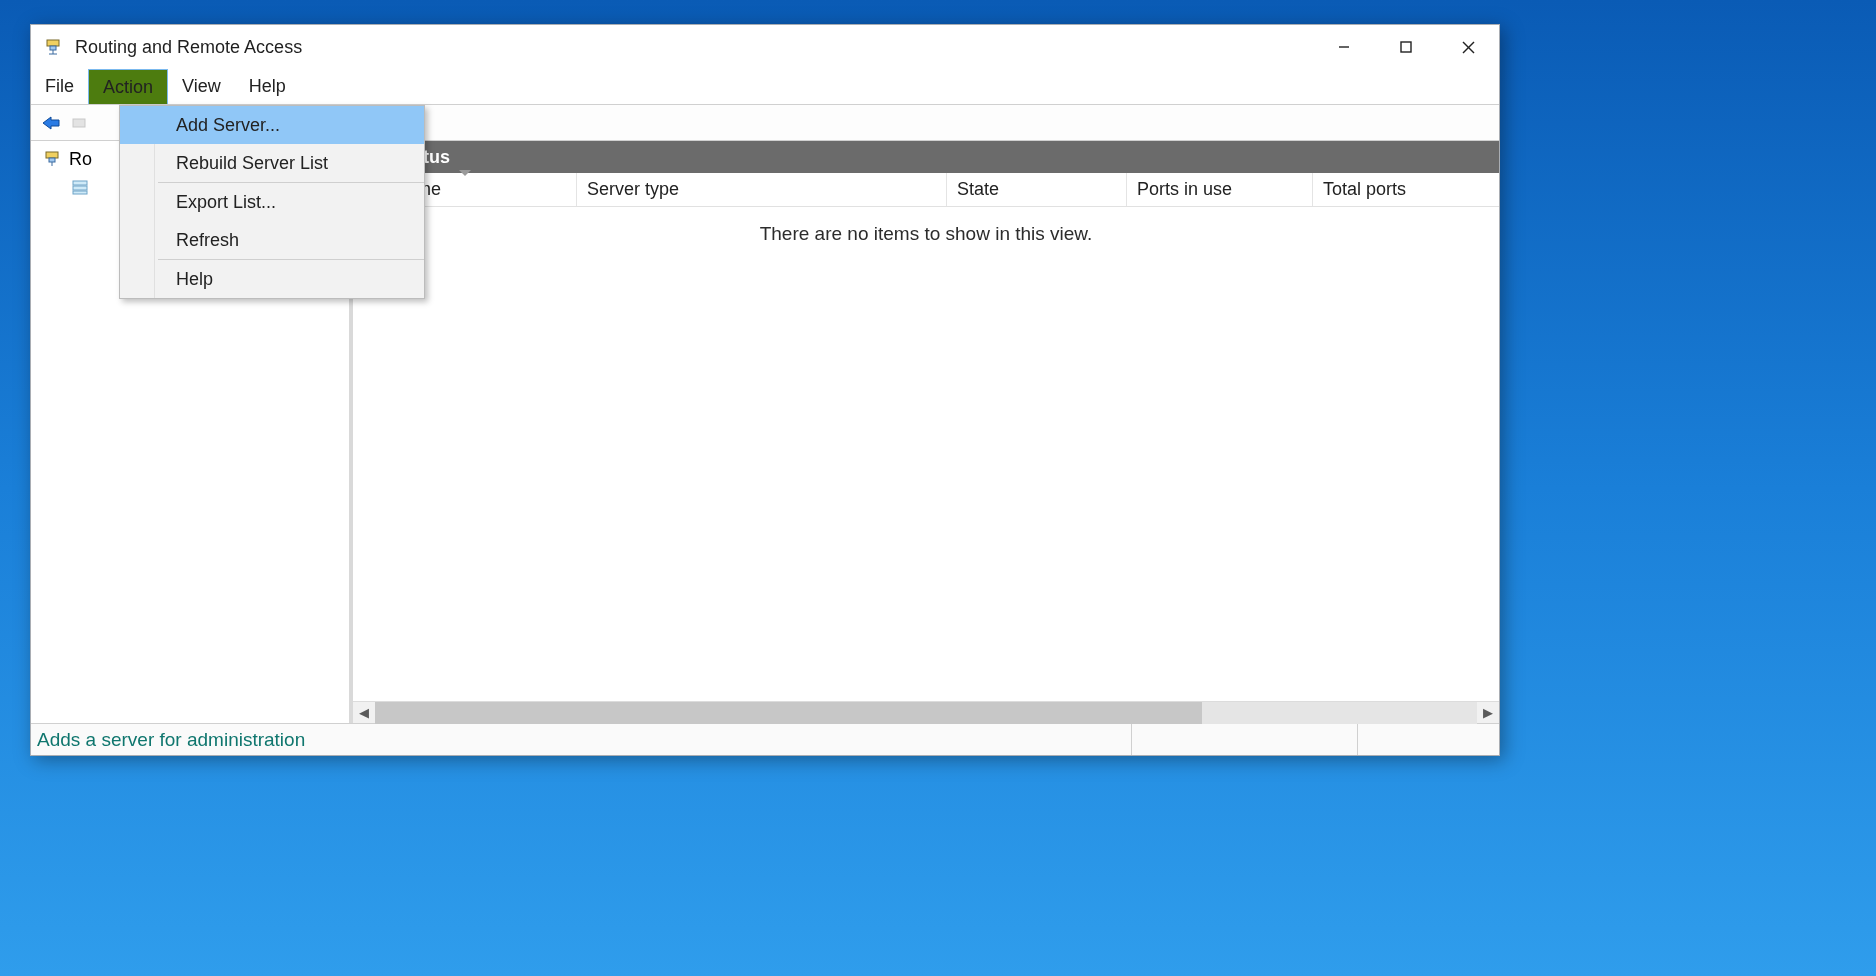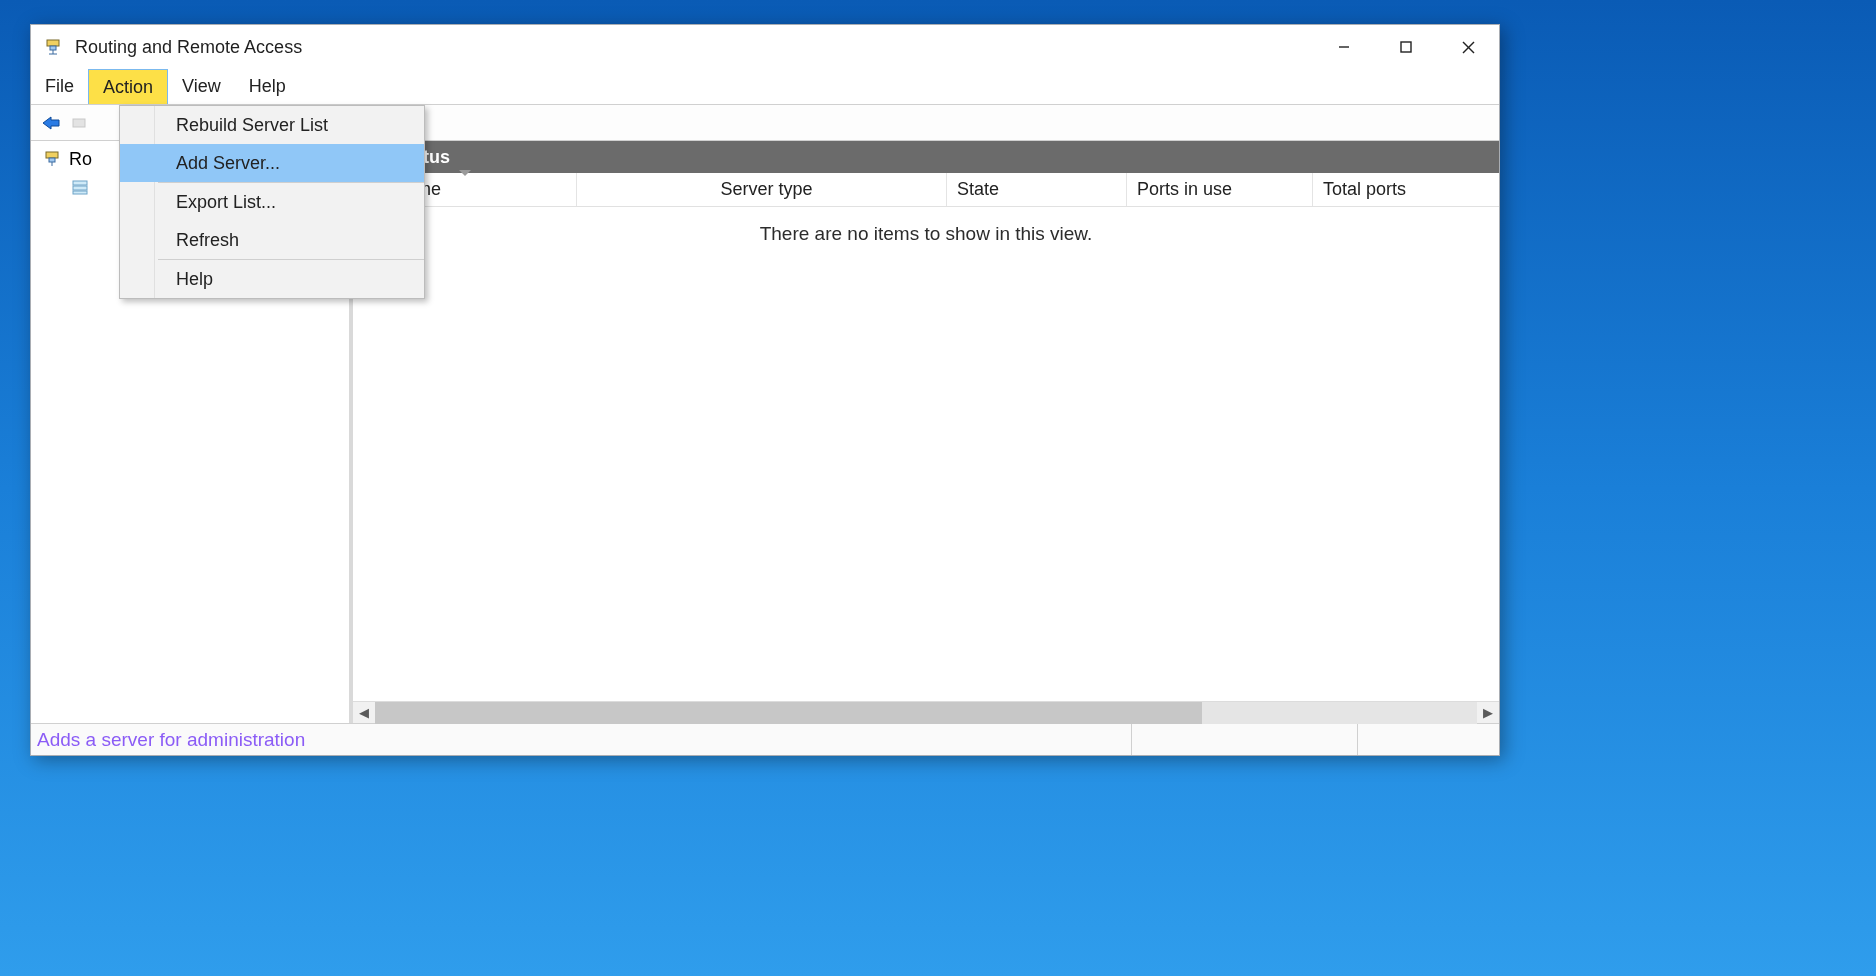--- a/index.html
+++ b/index.html
@@ -59,21 +59,21 @@
     background: #ffffff;
     font-size: 18px;
   }
   .menu-item {
     padding: 0 14px;
     display: flex;
     align-items: center;
     color: #222;
   }
   .menu-item.open {
-    background: #fde047;
+    background: #4d7c0f;
     border: 1px solid #7bb9ee;
     border-bottom: none;
   }
   .toolbar {
     height: 36px;
     display: flex;
     align-items: center;
     border-bottom: 1px solid #d0d0d0;
     padding-left: 8px;
     gap: 6px;
@@ -148,21 +148,21 @@
     position: absolute;
     top: -3px;
     left: 50%;
     transform: translateX(-50%);
     width: 0; height: 0;
     border-left: 6px solid transparent;
     border-right: 6px solid transparent;
     border-top: 6px solid #9a9a9a;
   }
   .c1 { width: 224px; }
-  .c2 { width: 370px; justify-content: center; }
+  .c2 { width: 370px; }
   .c3 { width: 180px; }
   .c4 { width: 186px; }
   .c5 { flex: 1; border-right: none; }
   .empty-msg {
     text-align: center;
     font-size: 19px;
     color: #2c2c2c;
     padding-top: 16px;
   }
   .hscrollbar {
@@ -195,21 +195,21 @@
     width: 75%;
     background: #c7c7c7;
   }
   .statusbar {
     height: 32px;
     border-top: 1px solid #d0d0d0;
     display: flex;
     align-items: center;
     padding-left: 6px;
     font-size: 19px;
-    color: #8b5cf6;
+    color: #0f766e;
     background: #fafafa;
   }
   .status-cell {
     border-left: 1px solid #d0d0d0;
     height: 100%;
   }
   .status-cell.a { width: 226px; }
   .status-cell.b { width: 142px; }
   .status-spacer { flex: 1; }
   .dropdown-panel {
@@ -366,25 +366,25 @@
   </div>
 
   <div class="statusbar">
     <span>Adds a server for administration</span>
     <span class="status-spacer"></span>
     <span class="status-cell a"></span>
     <span class="status-cell b"></span>
   </div>
 
   <div class="dropdown-panel">
+    <div class="dd-item hi">
+      <span>Add Server...</span>
+    </div>
     <div class="dd-item">
       <span>Rebuild Server List</span>
-    </div>
-    <div class="dd-item hi">
-      <span>Add Server...</span>
     </div>
     <div class="dd-sep"></div>
     <div class="dd-item">
       <span>Export List...</span>
     </div>
     <div class="dd-item">
       <span>Refresh</span>
     </div>
     <div class="dd-sep"></div>
     <div class="dd-item">

